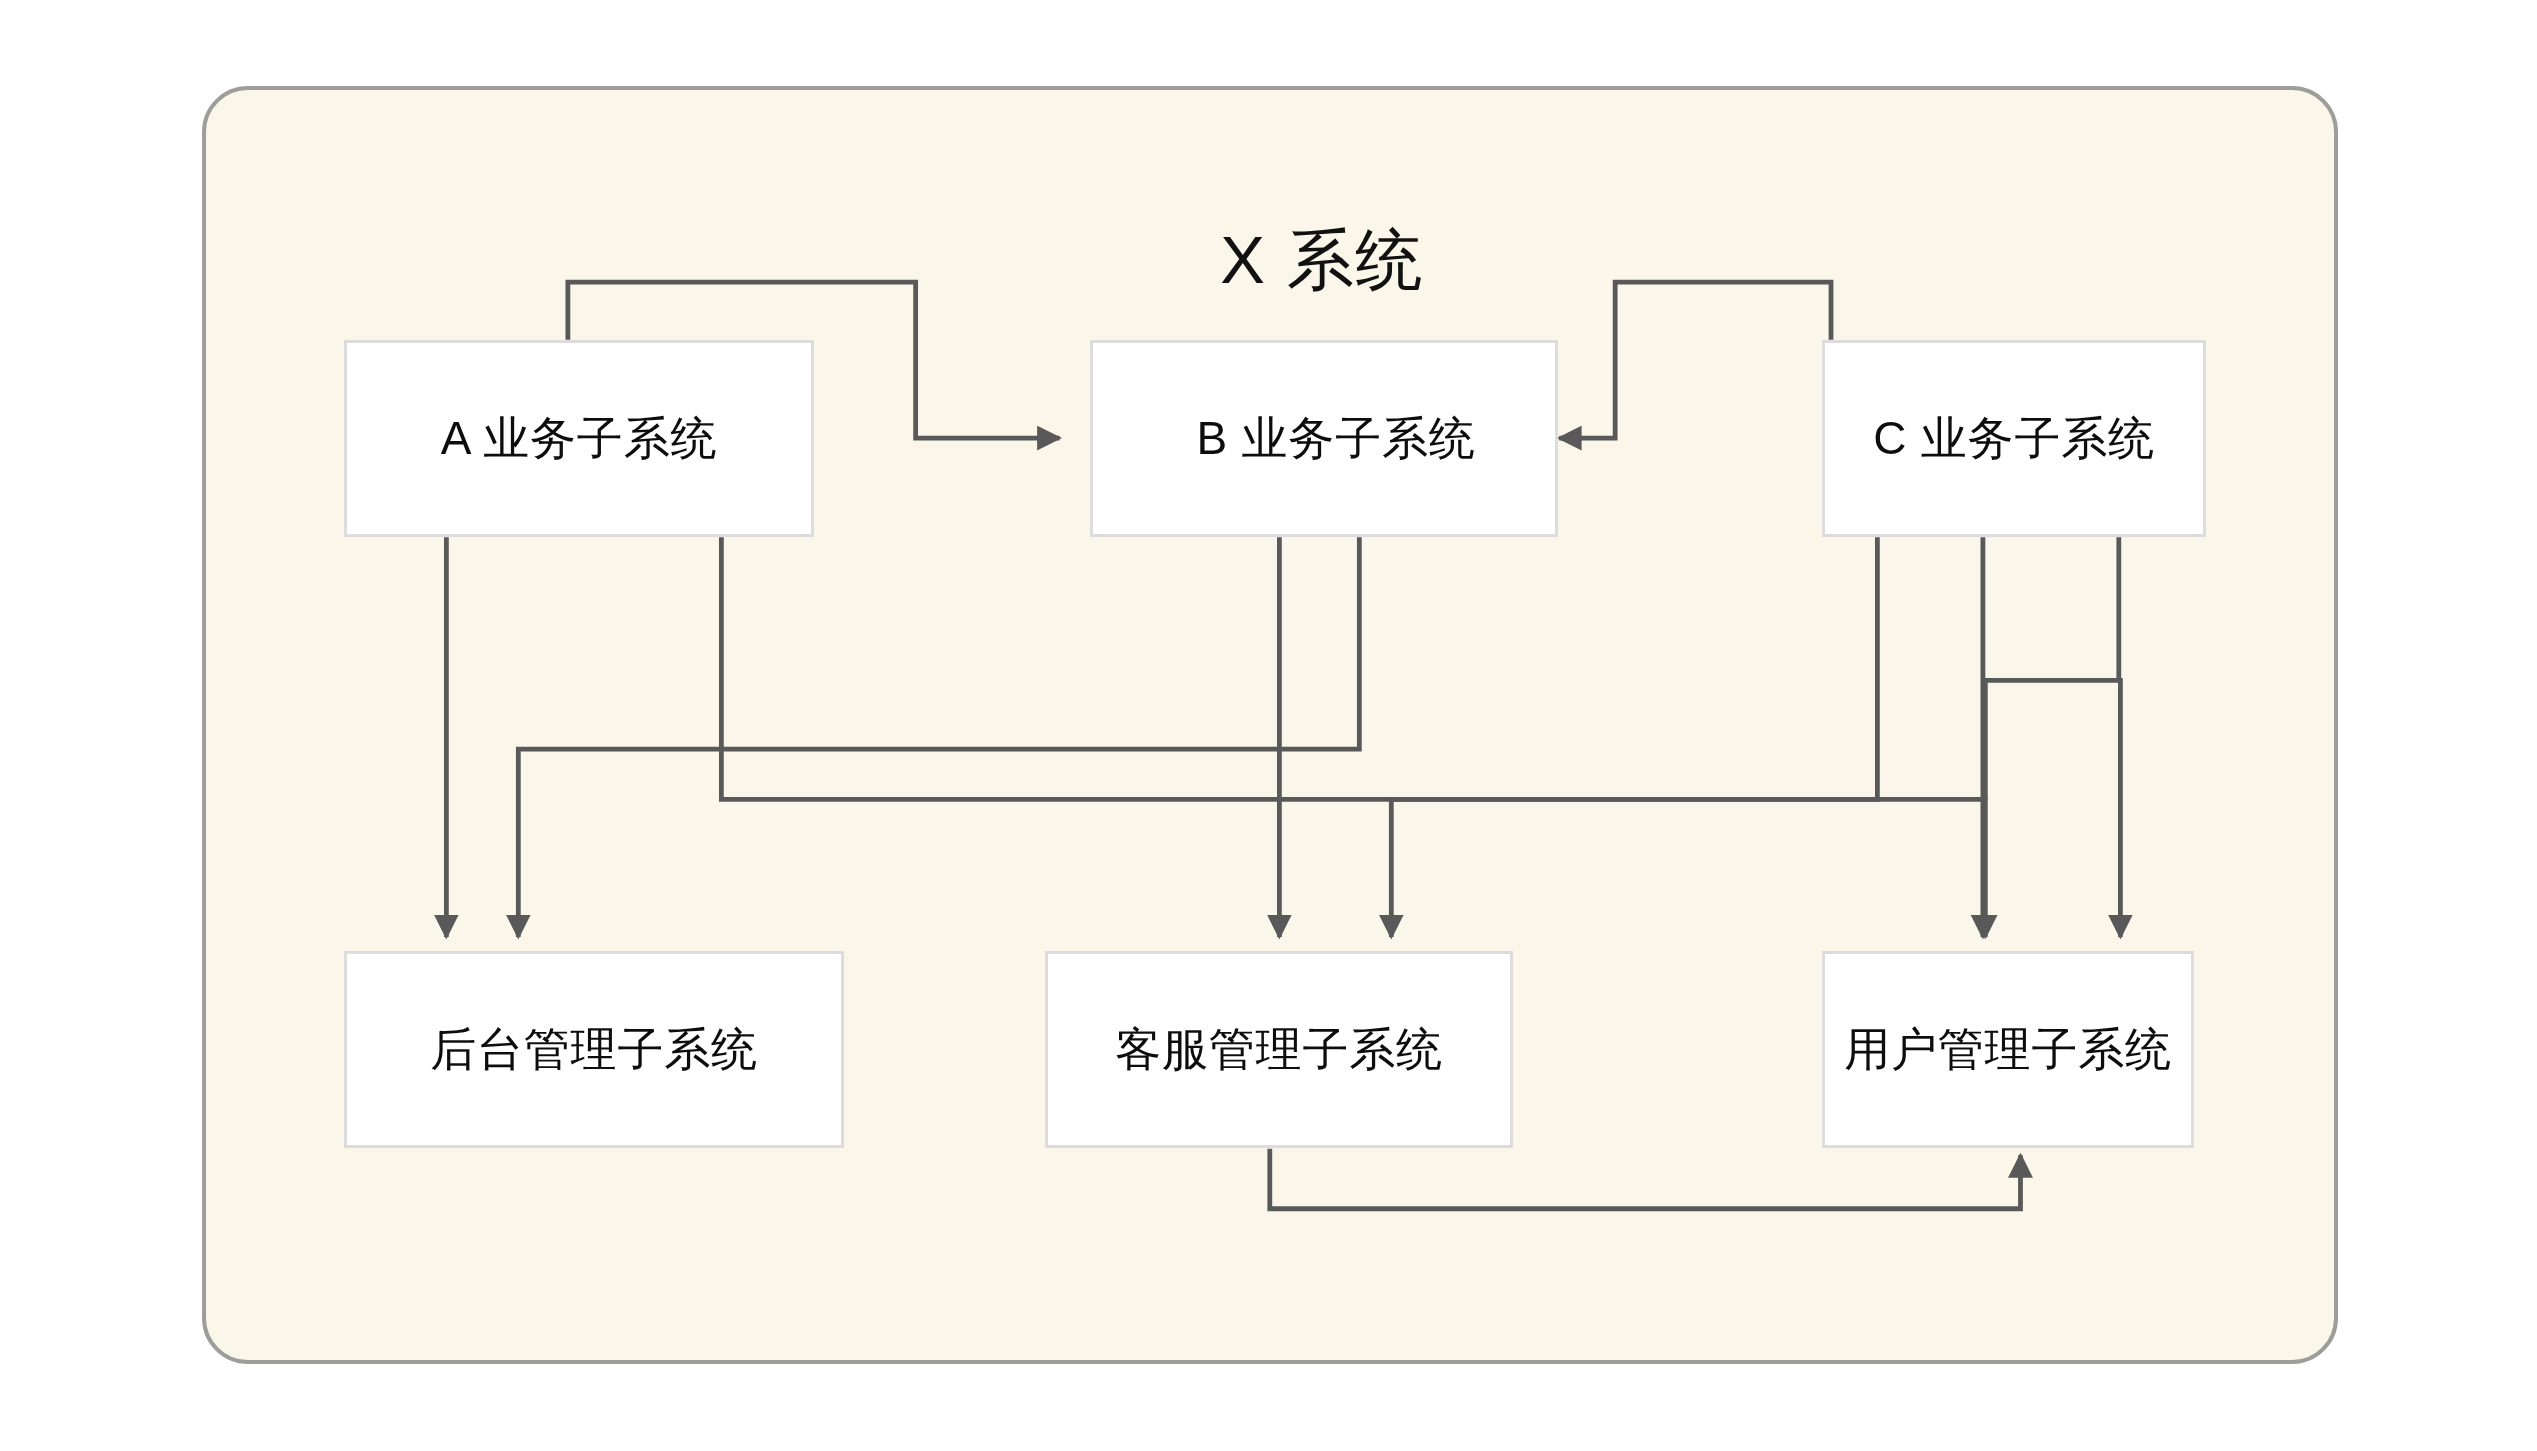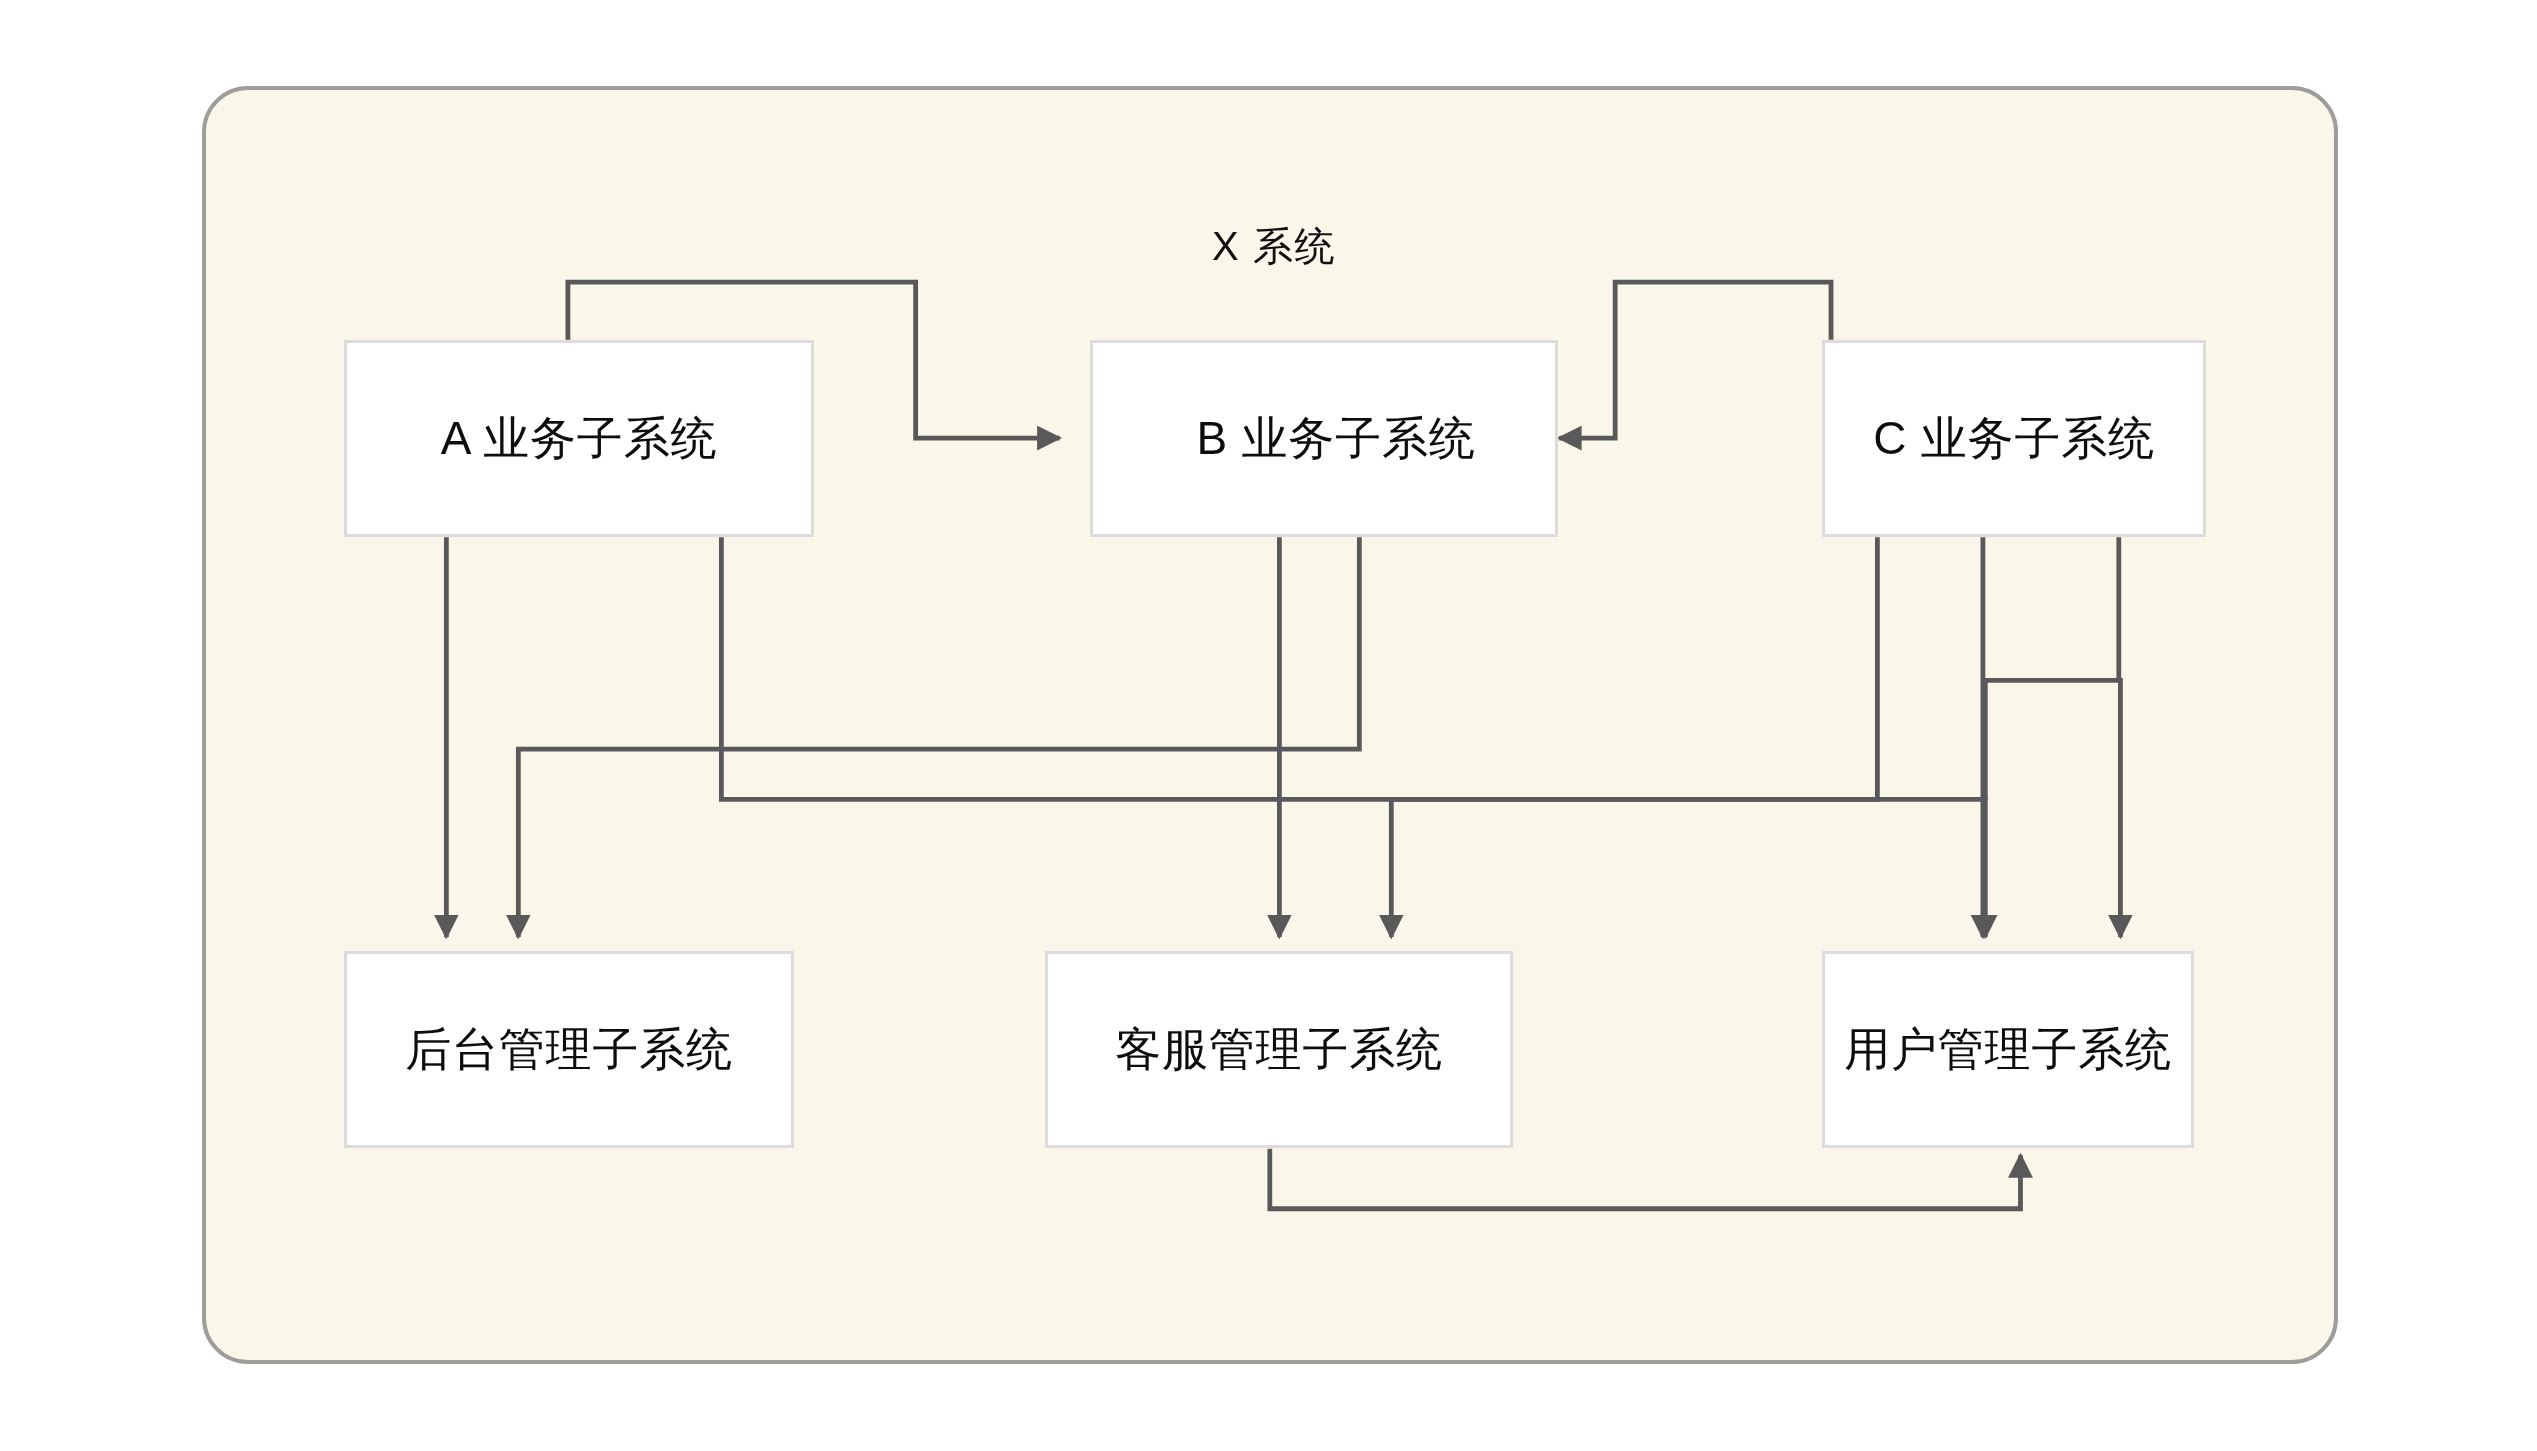--- a/index.html
+++ b/index.html
@@ -5,22 +5,23 @@
 <style>
   html,body{margin:0;padding:0;background:#ffffff;}
   body{font-family:"Liberation Sans","DejaVu Sans",sans-serif;}
   #stage{position:relative;width:2538px;height:1451px;background:#ffffff;overflow:hidden;}
   #container{
     position:absolute;left:202px;top:86px;width:2136px;height:1278px;
     background:#faf7ea;border:4px solid #9d9d99;border-radius:46px;box-sizing:border-box;
   }
   #sys-title{
     position:absolute;left:0;top:136px;width:2136px;text-align:center;
-    font-size:40px;color:#111111;letter-spacing:1.6px;line-height:1;
+    font-size:67px;color:#111111;letter-spacing:1.6px;line-height:1;
     white-space:nowrap;
+    padding-left:48px;
   }
   .node{
     position:absolute;background:#ffffff;border:3.2px solid #dcdcdc;box-sizing:border-box;
     display:flex;align-items:center;justify-content:center;
     font-size:46px;color:#0d0d0d;letter-spacing:0.8px;white-space:nowrap;margin-left:15px;
   }
   #edges{position:absolute;left:0;top:0;width:2538px;height:1451px;pointer-events:none;}
 </style>
 </head>
 <body>
@@ -68,21 +69,21 @@
   </div>
 
   <div class="node" style="left:1075px;top:340px;width:468px;height:197px;padding-left:24px;">
     <span>B 业务子系统</span>
   </div>
 
   <div class="node" style="left:1807px;top:340px;width:384px;height:197px;">
     <span>C 业务子系统</span>
   </div>
 
-  <div class="node" style="left:329px;top:951px;width:450px;height:197px;">
+  <div class="node" style="left:329px;top:951px;width:500px;height:197px;">
     <span>后台管理子系统</span>
   </div>
 
   <div class="node" style="left:1030px;top:951px;width:468px;height:197px;">
     <span>客服管理子系统</span>
   </div>
 
   <div class="node" style="left:1807px;top:951px;width:372px;height:197px;">
     <span>用户管理子系统</span>
   </div>

